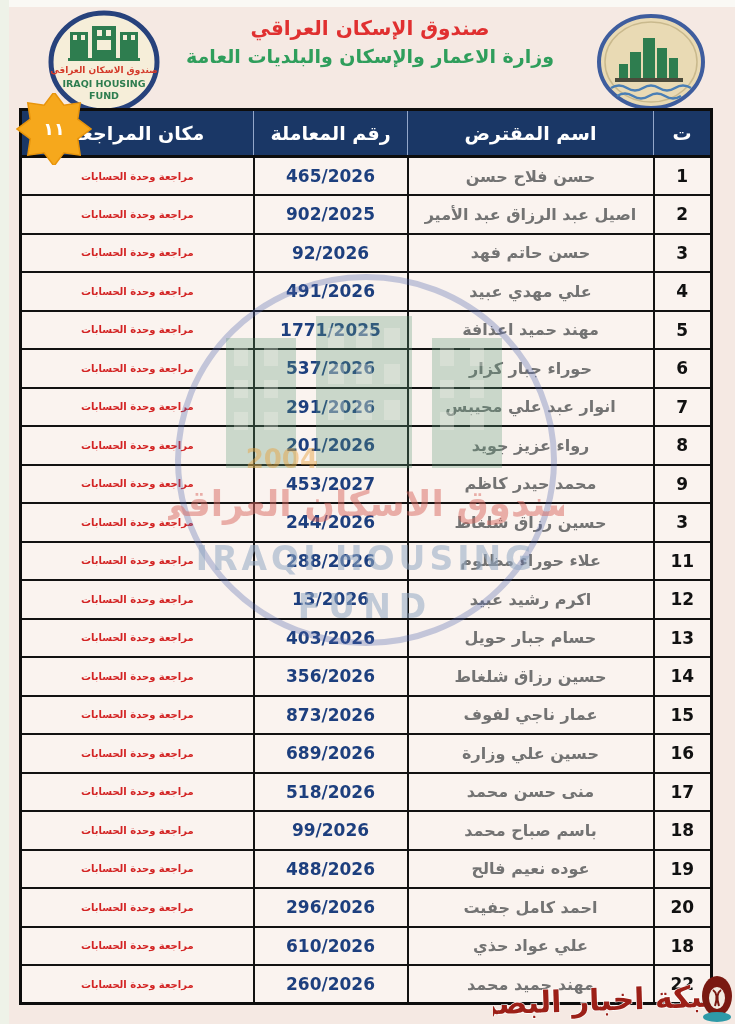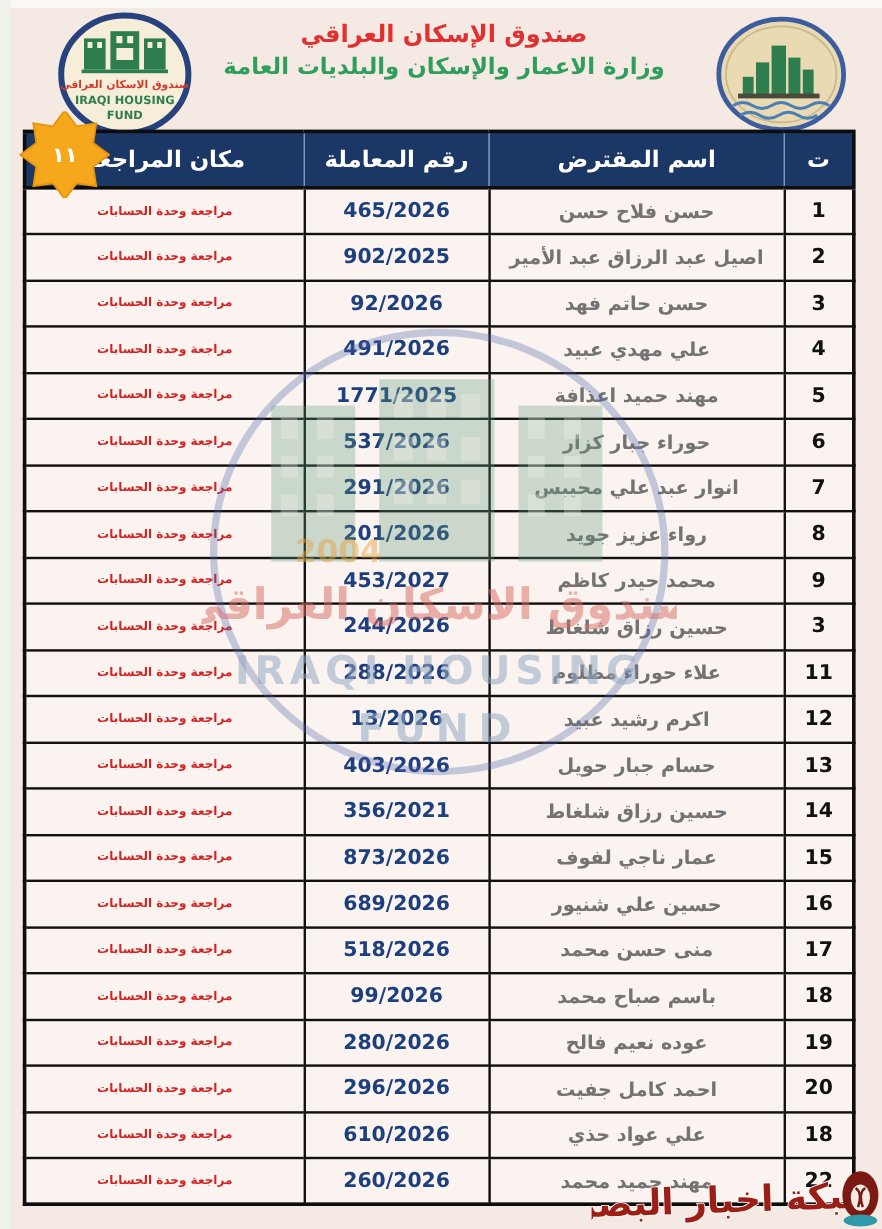--- a/index.html
+++ b/index.html
@@ -196,51 +196,51 @@
         </tr>
         <tr>
           <td class="c-idx">13</td>
           <td class="c-name">حسام جبار حويل</td>
           <td class="c-case">403/2026</td>
           <td class="c-place">مراجعة وحدة الحسابات</td>
         </tr>
         <tr>
           <td class="c-idx">14</td>
           <td class="c-name">حسين رزاق شلغاط</td>
-          <td class="c-case">356/2021</td>
+          <td class="c-case">356/2026</td>
           <td class="c-place">مراجعة وحدة الحسابات</td>
         </tr>
         <tr>
           <td class="c-idx">15</td>
           <td class="c-name">عمار ناجي لفوف</td>
           <td class="c-case">873/2026</td>
           <td class="c-place">مراجعة وحدة الحسابات</td>
         </tr>
         <tr>
           <td class="c-idx">16</td>
-          <td class="c-name">حسين علي شنيور</td>
+          <td class="c-name">حسين علي وزارة</td>
           <td class="c-case">689/2026</td>
           <td class="c-place">مراجعة وحدة الحسابات</td>
         </tr>
         <tr>
           <td class="c-idx">17</td>
           <td class="c-name">منى حسن محمد</td>
           <td class="c-case">518/2026</td>
           <td class="c-place">مراجعة وحدة الحسابات</td>
         </tr>
         <tr>
           <td class="c-idx">18</td>
           <td class="c-name">باسم صباح محمد</td>
           <td class="c-case">99/2026</td>
           <td class="c-place">مراجعة وحدة الحسابات</td>
         </tr>
         <tr>
           <td class="c-idx">19</td>
           <td class="c-name">عوده نعيم فالح</td>
-          <td class="c-case">280/2026</td>
+          <td class="c-case">488/2026</td>
           <td class="c-place">مراجعة وحدة الحسابات</td>
         </tr>
         <tr>
           <td class="c-idx">20</td>
           <td class="c-name">احمد كامل جفيت</td>
           <td class="c-case">296/2026</td>
           <td class="c-place">مراجعة وحدة الحسابات</td>
         </tr>
         <tr>
           <td class="c-idx">18</td>

